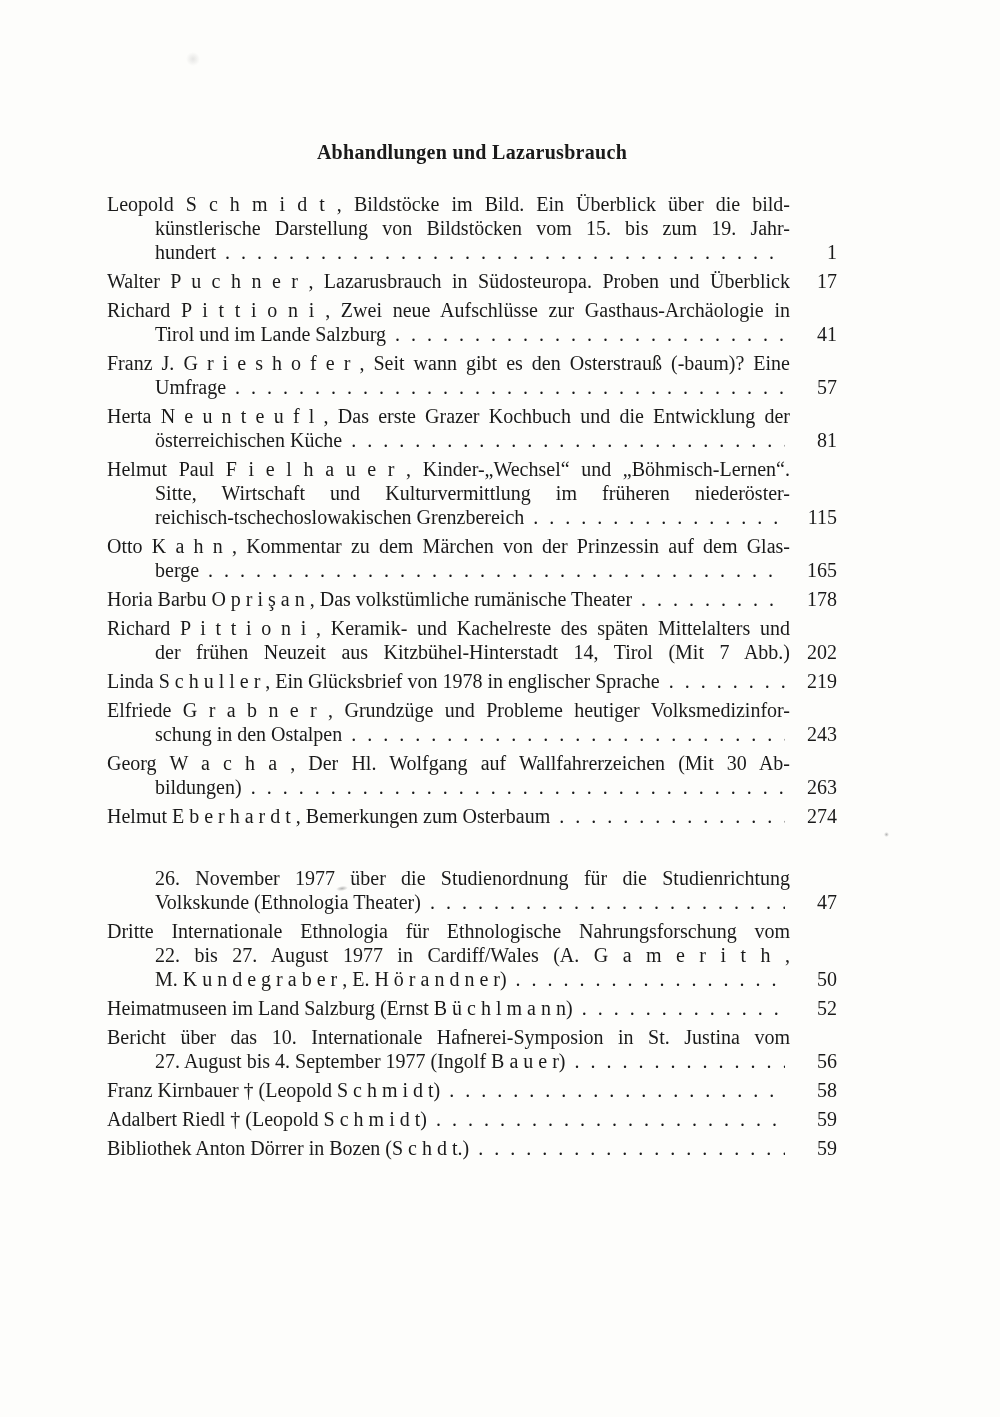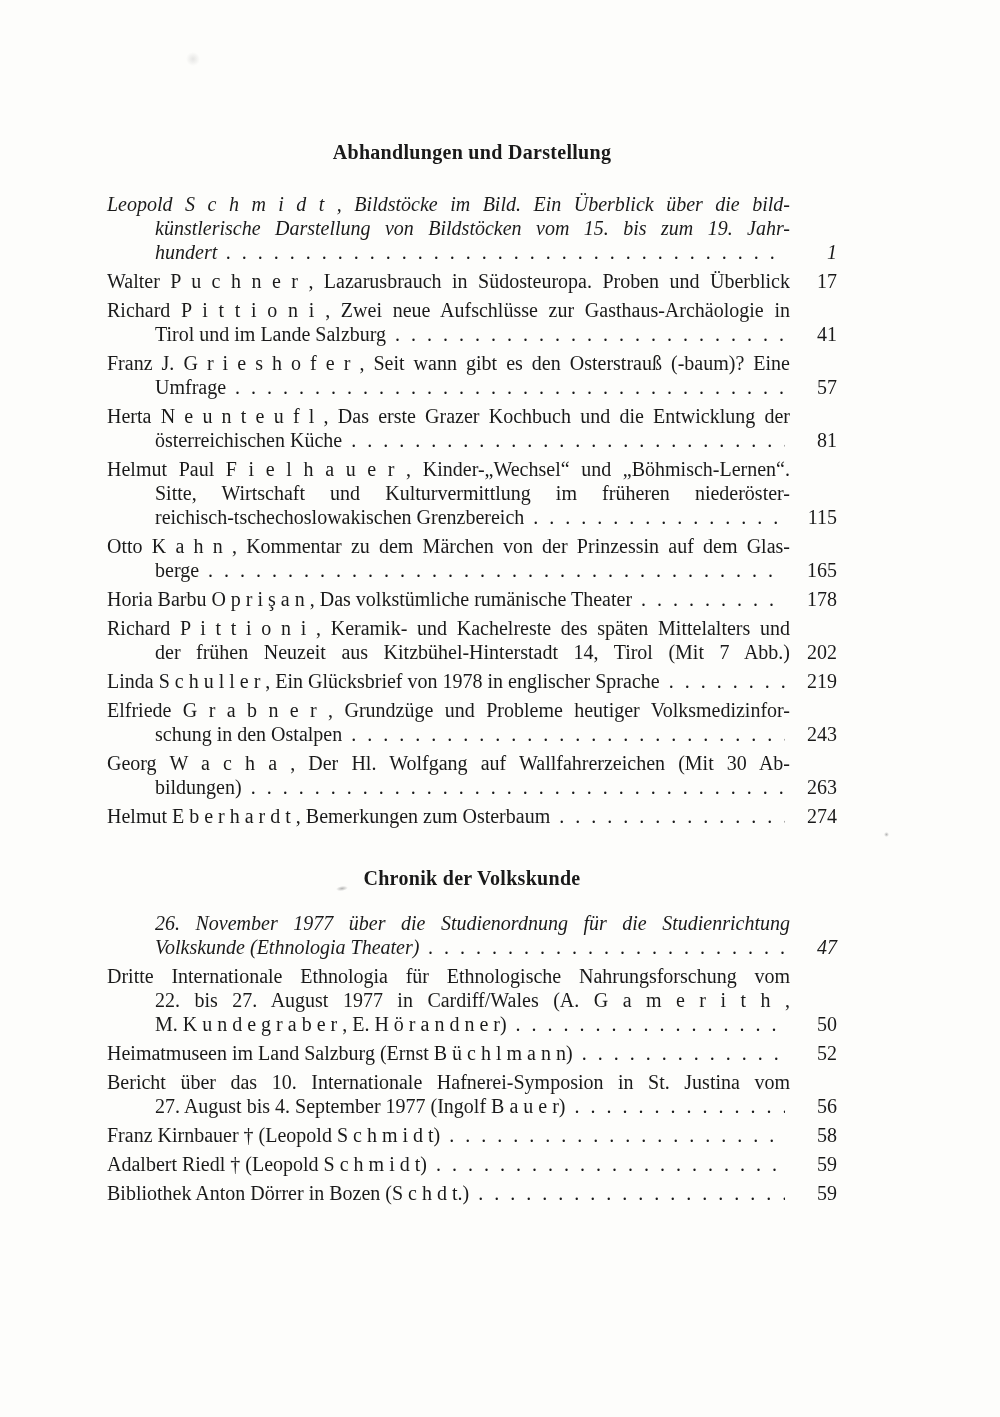--- a/index.html
+++ b/index.html
@@ -33,21 +33,21 @@
     letter-spacing: 0.3px;
     margin: 0 0 28px 0;
   }
   .toc-section + .toc-section .sec-title { margin-bottom: 21px; }
   .entries { }
   .entry {
     font-size: 20px;
     line-height: 24px;
     margin-top: 5px;
   }
-  .entry:first-child { margin-top: 0; font-style: italic; }
+  .entry:first-child { margin-top: 0; }
   .line {
     text-align: justify;
     text-align-last: justify;
     margin-right: 47px;
     white-space: normal;
   }
   .line.cont { margin-left: 48px; }
   .line.last {
     display: flex;
     margin-right: 0;
@@ -95,21 +95,21 @@
     left: 186px; top: 52px; width: 14px; height: 14px;
     background: radial-gradient(circle, rgba(160,160,160,.25), rgba(160,160,160,0) 70%);
   }
 </style>
 </head>
 <body style="background: rgb(253, 253, 251); color: rgb(26, 26, 26);">
 
 <div class="page">
   <div class="content" id="toc-root">
       <section class="toc-section">
-    <h2 class="sec-title">Abhandlungen und Darstellung</h2>
+    <h2 class="sec-title">Abhandlungen und Lazarusbrauch</h2>
     <div class="entries">
           <div class="entry">
             <div class="line">Leopold S c h m i d t , Bildstöcke im Bild. Ein Überblick über die bild-</div>
             <div class="line cont">künstlerische Darstellung von Bildstöcken vom 15. bis zum 19. Jahr-</div>
             <div class="line last cont">
     <span class="txt">hundert</span>
     <span class="leader" aria-hidden="true">. . . . . . . . . . . . . . . . . . . . . . . . . . . . . . . . . . . . . . . . . . . . . . . . . . . . . . . . . . . . . . . . . . . . . .</span>
     <span class="pg">1</span>
   </div>
           </div>
@@ -202,21 +202,20 @@
           <div class="entry">
             <div class="line last">
     <span class="txt">Helmut E b e r h a r d t , Bemerkungen zum Osterbaum</span>
     <span class="leader" aria-hidden="true">. . . . . . . . . . . . . . . . . . . . . . . . . . . . . . . . . . . . . . . . . . . . . . . . . . . . . . . . . . . . . . . . . . . . . .</span>
     <span class="pg">274</span>
   </div>
           </div>
         </div>
   </section>
       <section class="toc-section">
-    <h2 class="sec-title">Chronik der Volkskunde</h2>
     <div class="entries">
           <div class="entry">
             <div class="line cont">26. November 1977 über die Studienordnung für die Studienrichtung</div>
             <div class="line last cont">
     <span class="txt">Volkskunde (Ethnologia Theater)</span>
     <span class="leader" aria-hidden="true">. . . . . . . . . . . . . . . . . . . . . . . . . . . . . . . . . . . . . . . . . . . . . . . . . . . . . . . . . . . . . . . . . . . . . .</span>
     <span class="pg">47</span>
   </div>
           </div>
           <div class="entry">

